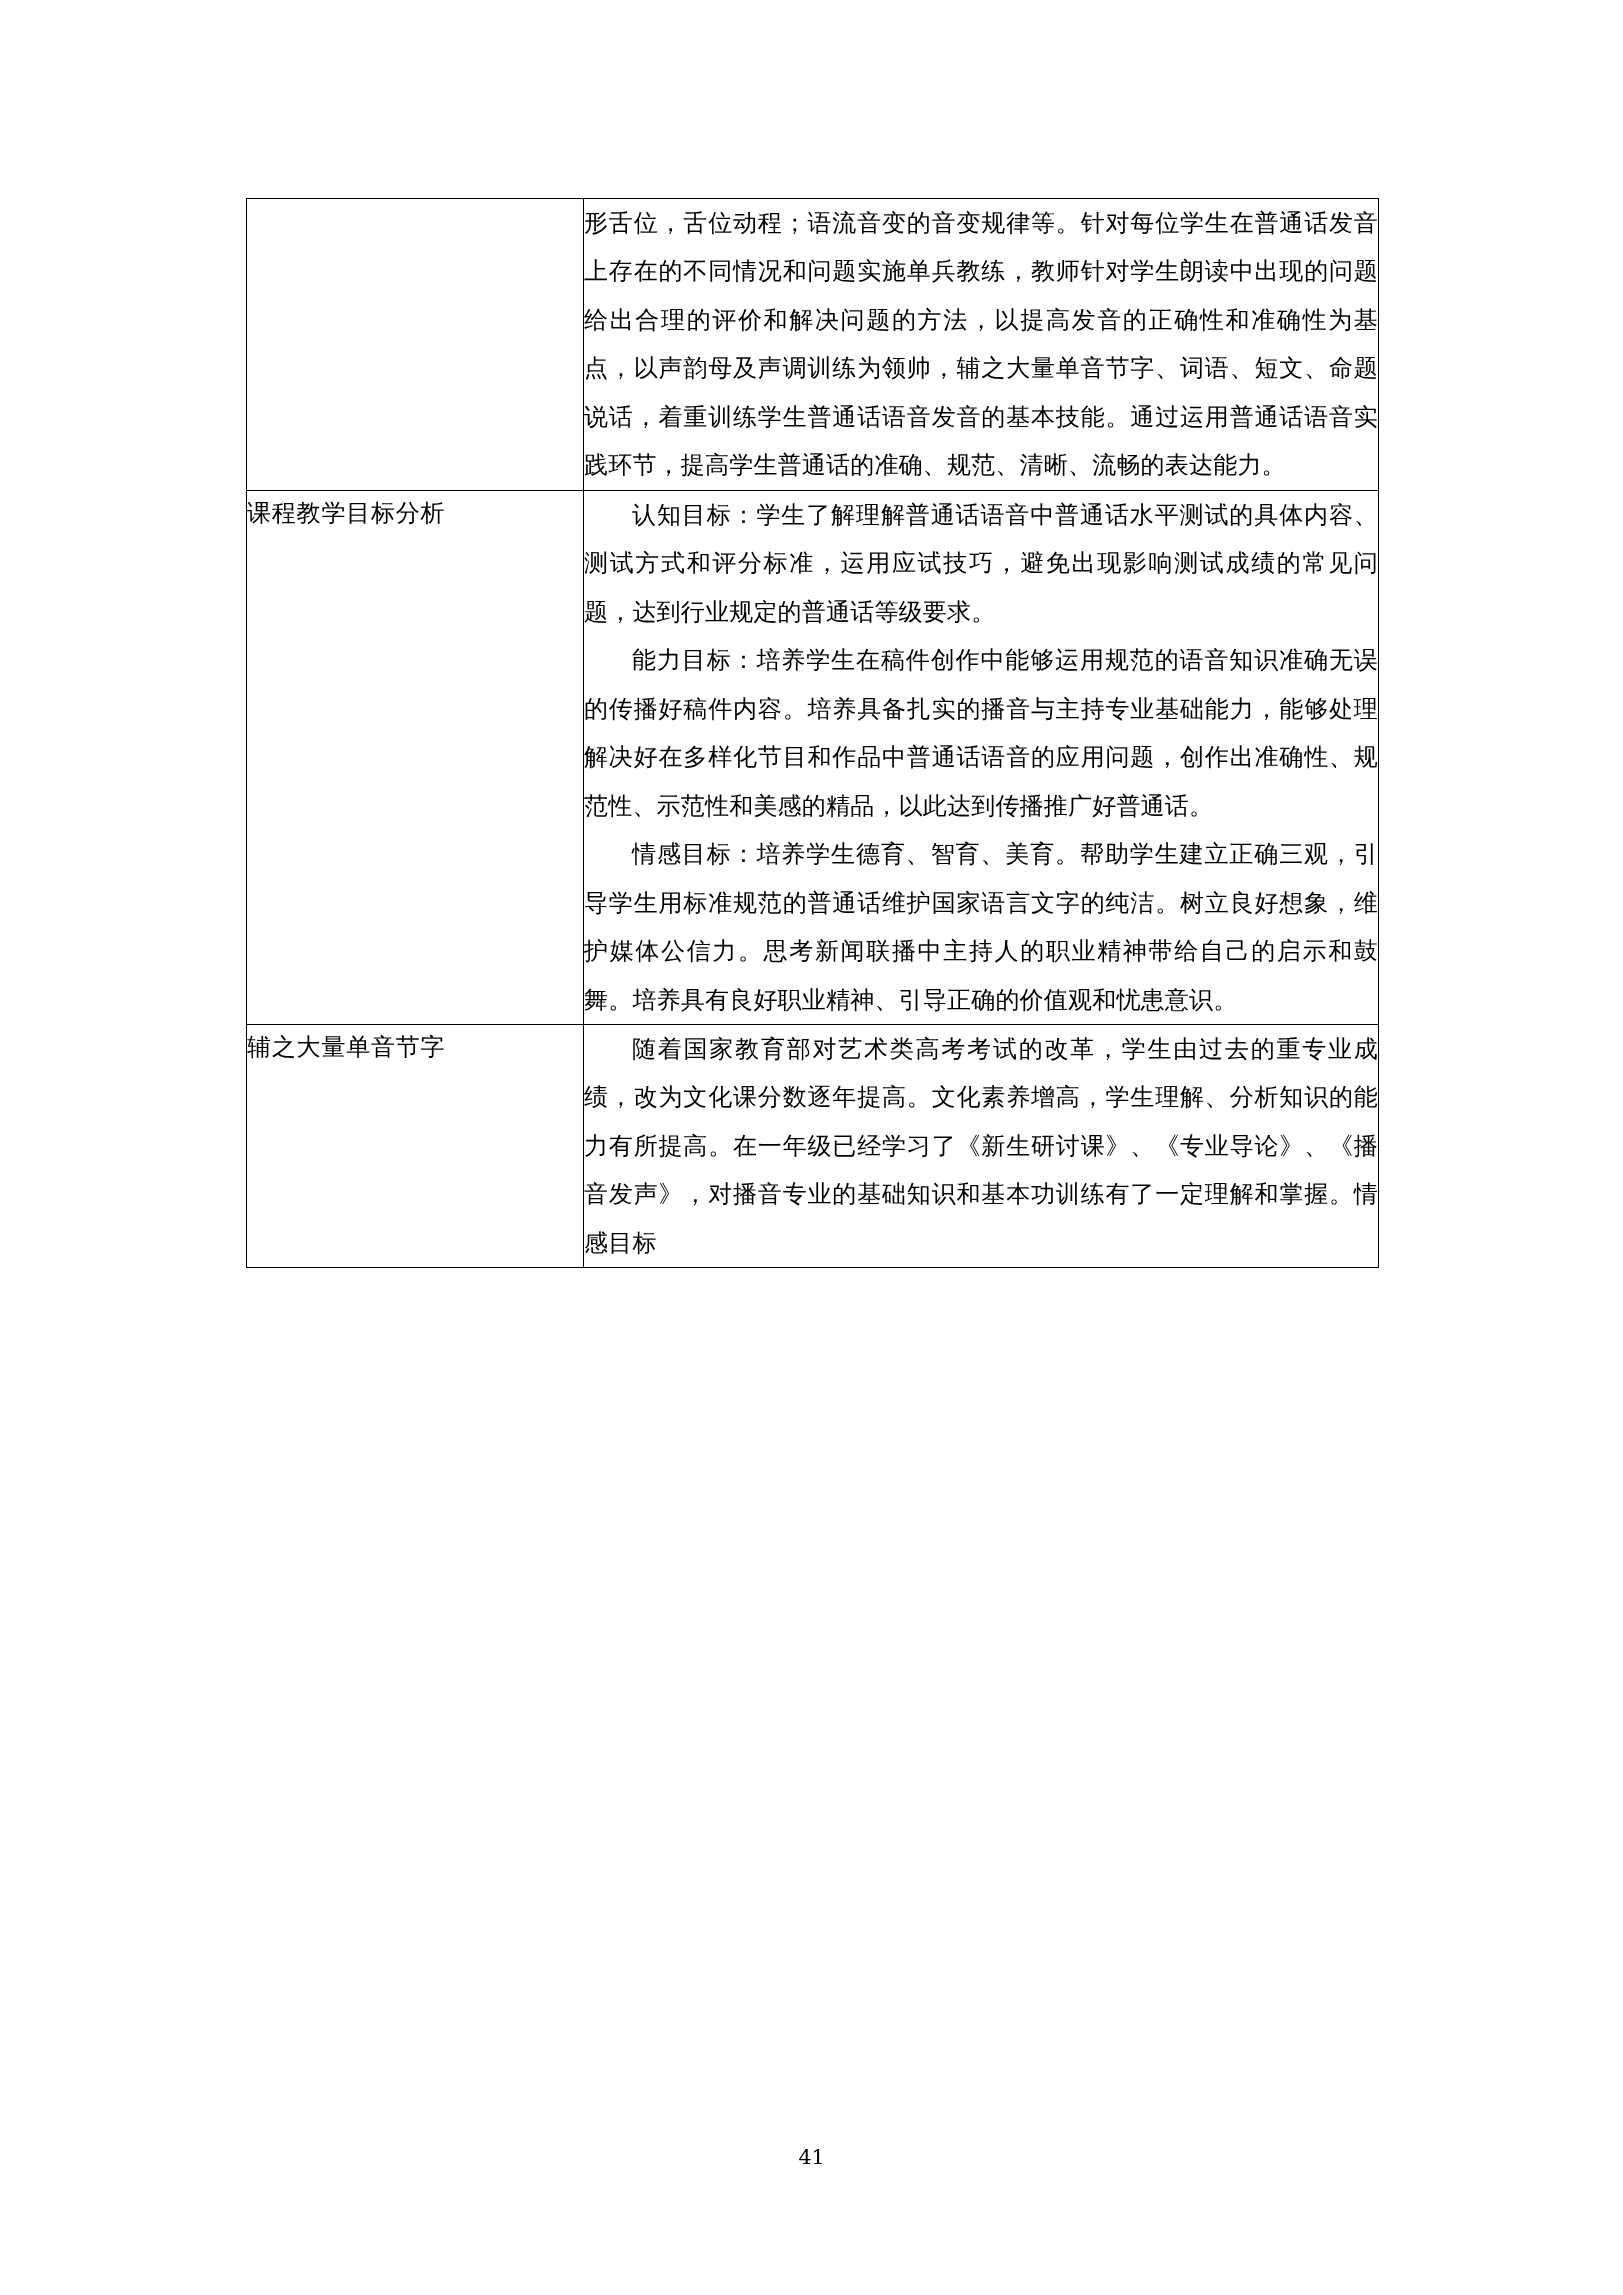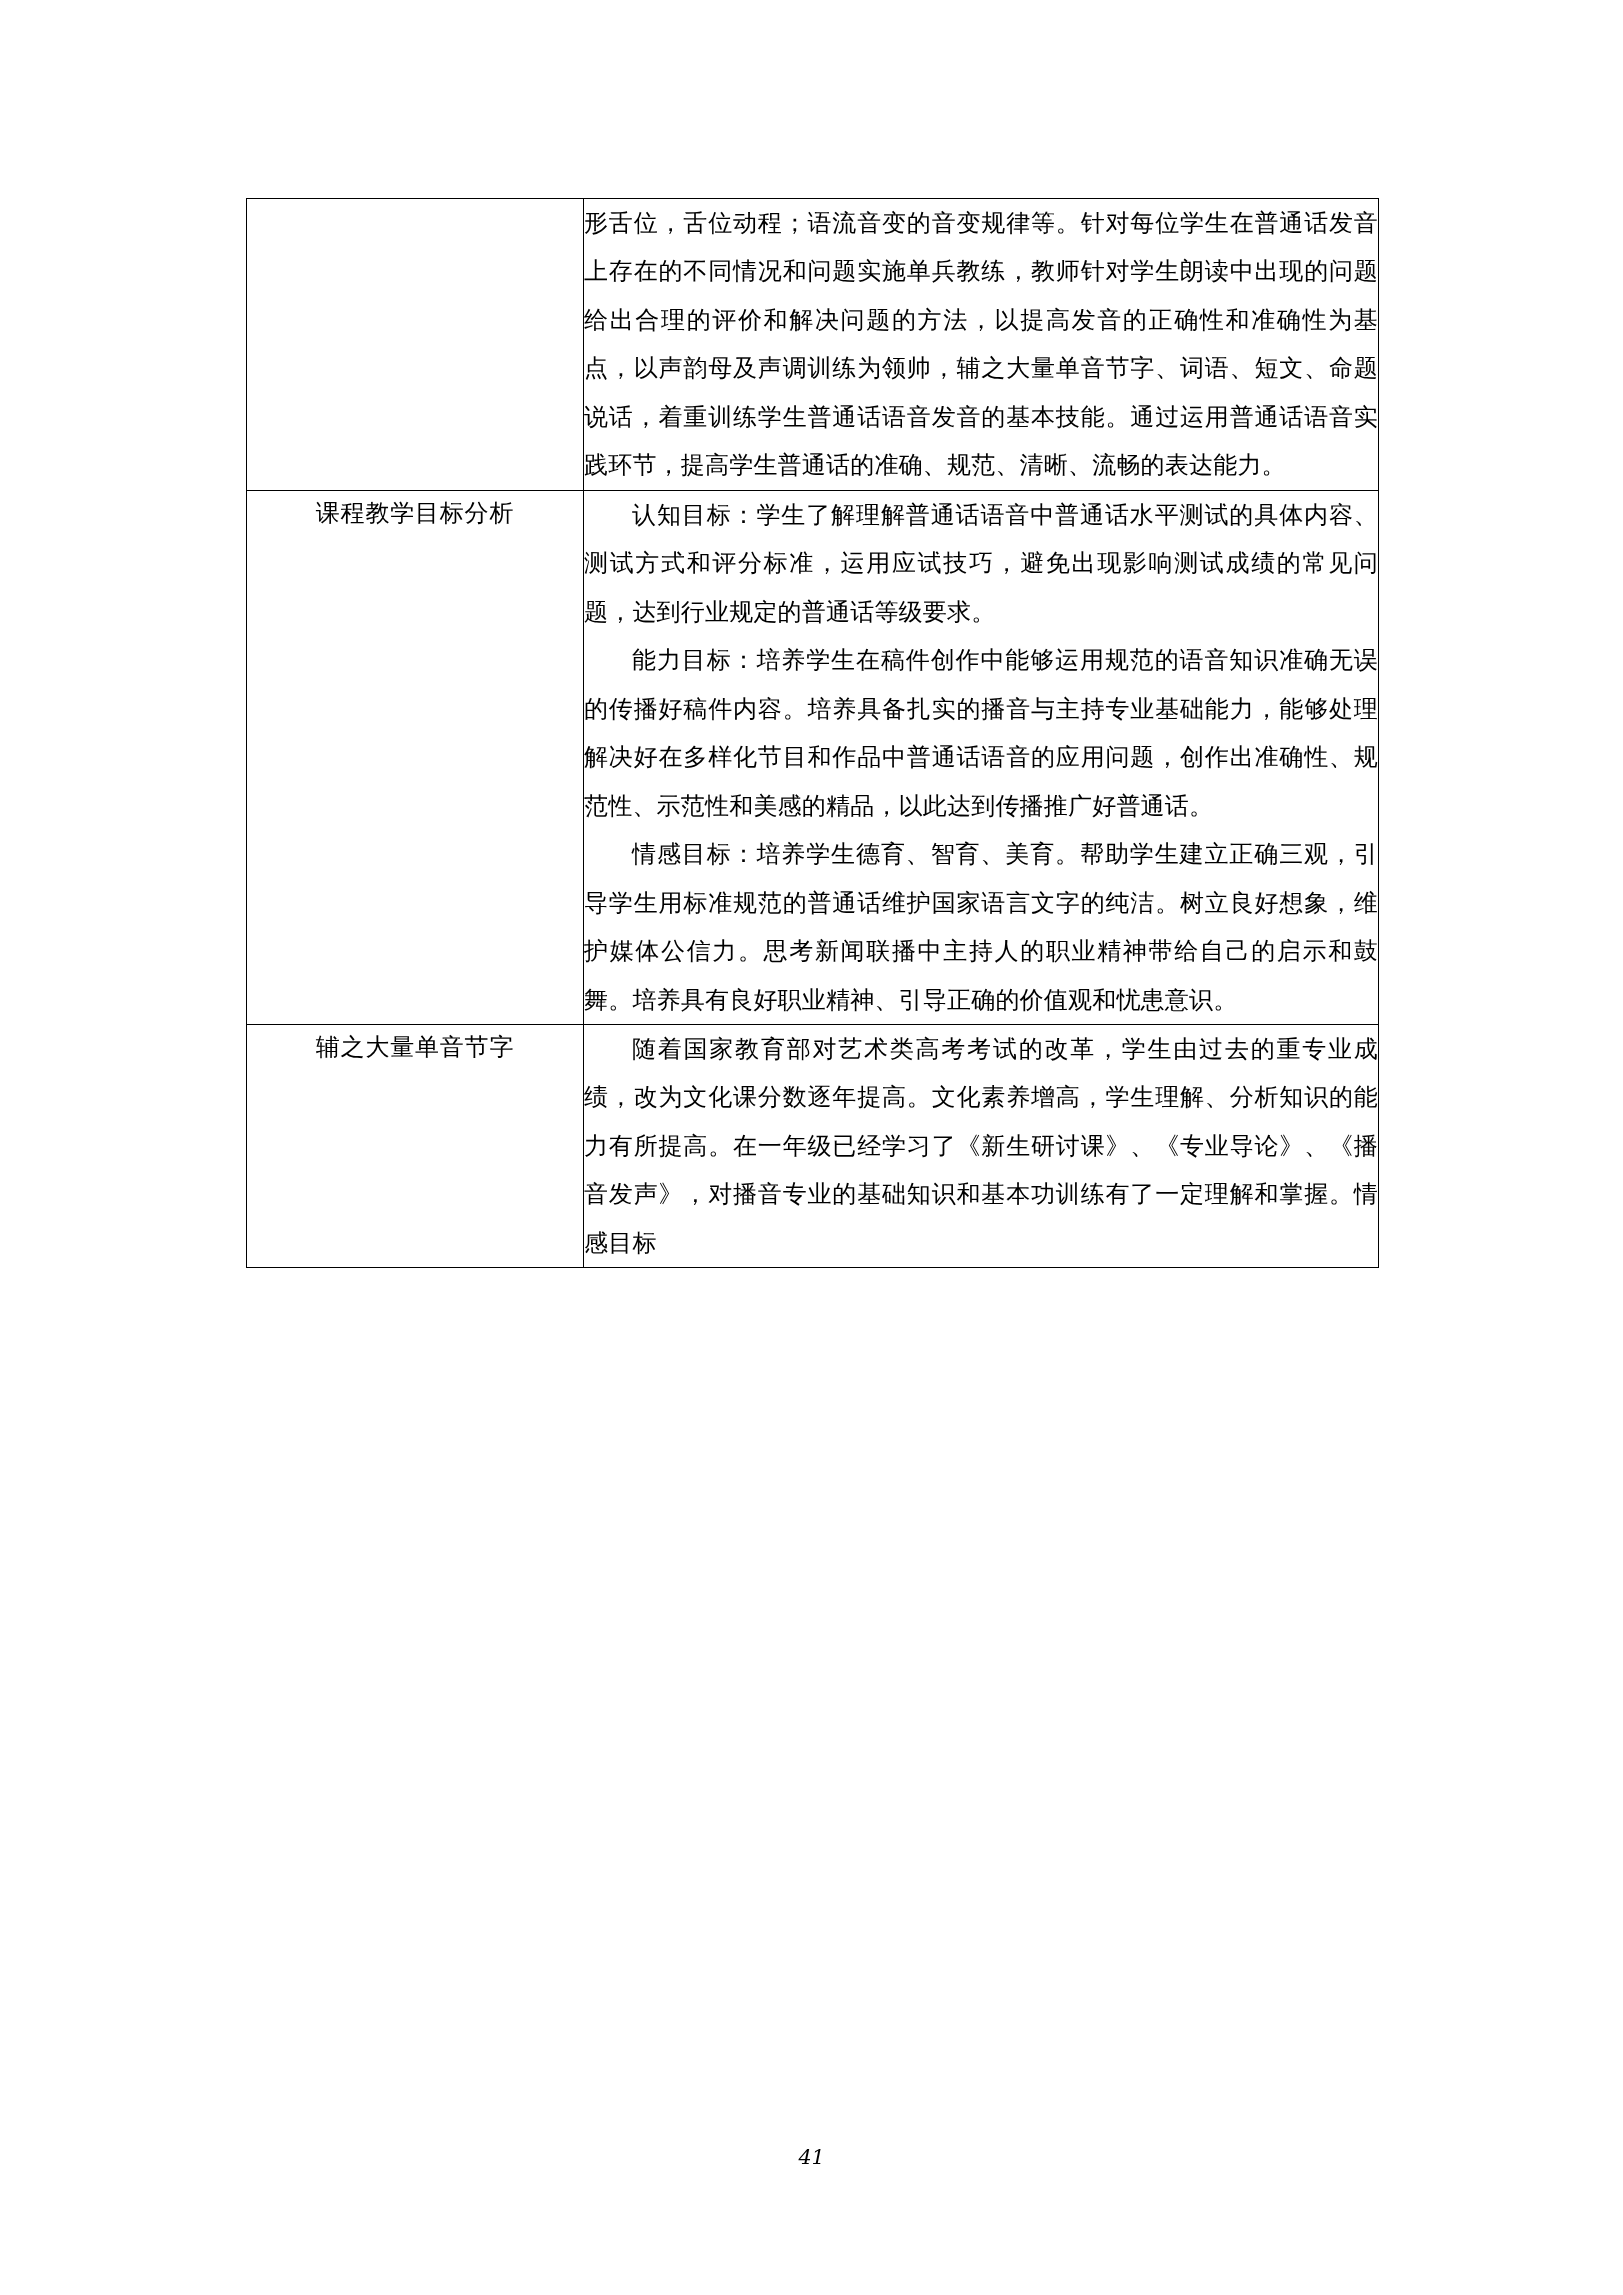--- a/index.html
+++ b/index.html
@@ -33,21 +33,21 @@
   .doc-table td {
     border: 1.6px solid #000;
     vertical-align: top;
     padding: 0;
     margin-top: 45px;
   }
   .col-label { width: 337px; }
   .col-body  { width: 795px; }
 
   .label-cell {
-    text-align: center;
+    text-align: left;
     font-size: 24px;
     line-height: 1.9;
     padding-top: 33px;
     padding-left: 8px;
     padding-right: 8px;
     letter-spacing: 0.8px;
   }
   .body-cell {
     padding: 20.6px 27px 24px 27px;
   }
@@ -67,21 +67,20 @@
   }
   .page-number {
     position: absolute;
     left: 0;
     top: 2145px;
     width: 1623px;
     text-align: center;
     font-size: 20.6px;
     font-family: "DejaVu Serif", "Liberation Serif", serif;
     color: #000;
-    font-style: italic;
   }
 </style>
 </head>
 <body>
 
 <div class="page">
 
   <table class="doc-table">
     <colgroup>
       <col class="col-label">

